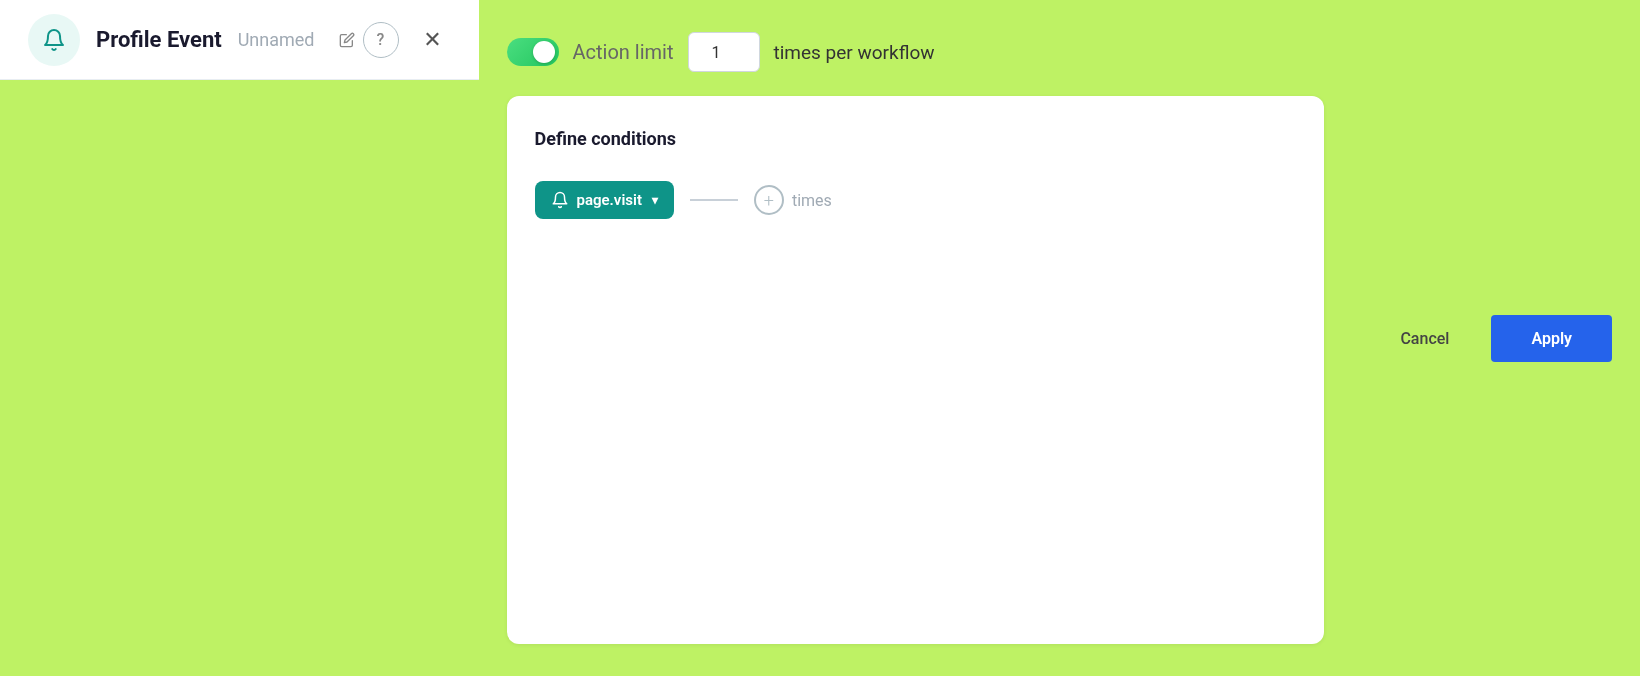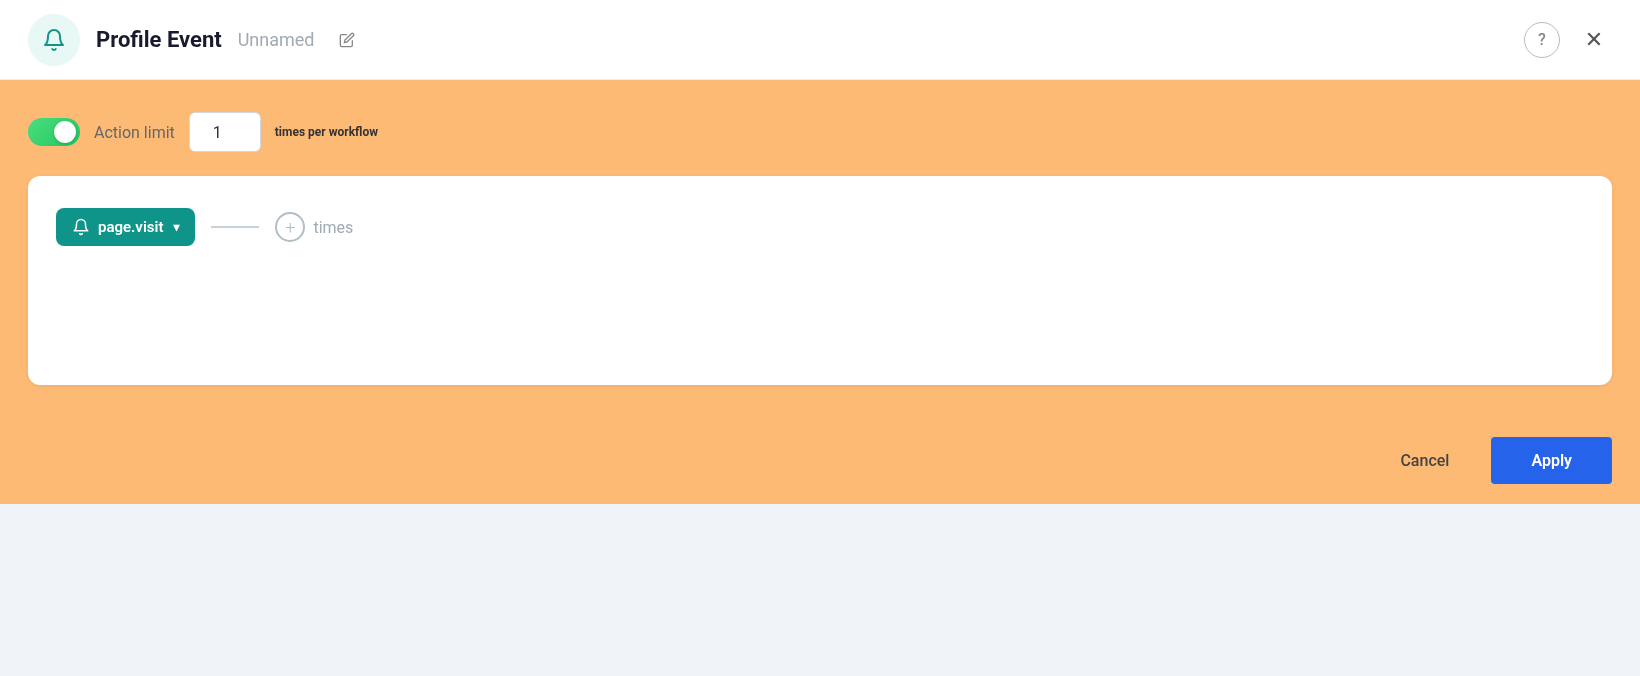--- a/index.html
+++ b/index.html
@@ -11,24 +11,24 @@
 
     body {
       width: 1640px;
       height: 676px;
       background: #f0f4f8;
       overflow: hidden;
     }
 
     .modal {
       width: 1640px;
-      height: 504px;
-      background: #fdba74;
-      display: flex;
-      flex-direction: column;
+      height: 676px;
+      background: #bef264;
+      display: flex;
+      flex-direction: row;
       position: relative;
     }
 
     
     .header {
       background: #ffffff;
       padding: 0 28px;
       height: 80px;
       display: flex;
       align-items: center;
@@ -158,41 +158,41 @@
       top: 3px;
       right: 4px;
       width: 22px;
       height: 22px;
       border-radius: 50%;
       background: #ffffff;
       box-shadow: 0 1px 3px rgba(0,0,0,0.2);
     }
 
     .action-limit-label {
-      font-size: 16px;
+      font-size: 20px;
       color: #666;
       font-weight: 400;
     }
 
     .action-limit-input {
       width: 72px;
       height: 40px;
       border: 1.5px solid #d0d7de;
       border-radius: 6px;
       text-align: center;
       font-size: 16px;
       color: #333;
       background: #fff;
       outline: none;
     }
 
     .action-limit-suffix {
-      font-size: 12px;
+      font-size: 19px;
       color: #333;
-      font-weight: 700;
+      font-weight: 400;
     }
 
     
     .conditions-card {
       background: #ffffff;
       border-radius: 12px;
       padding: 32px 28px;
       box-shadow: 0 1px 4px rgba(0,0,0,0.07);
       flex: 1;
     }
@@ -343,20 +343,21 @@
         <div class="toggle-track">
           <div class="toggle-thumb"></div>
         </div>
       </div>
       <span class="action-limit-label">Action limit</span>
       <input class="action-limit-input" type="number" value="1" style="">
       <span class="action-limit-suffix">times per workflow</span>
     </div>
 
     <div class="conditions-card">
+      <div class="conditions-title">Define conditions</div>
 
       <div class="condition-row">
 
         <button class="event-badge">
           <svg viewBox="0 0 24 24" fill="none" stroke="#ffffff" stroke-width="2" stroke-linecap="round" stroke-linejoin="round">
             <path d="M18 8A6 6 0 0 0 6 8c0 7-3 9-3 9h18s-3-2-3-9"></path>
             <path d="M13.73 21a2 2 0 0 1-3.46 0"></path>
           </svg>
           <span>page.visit</span>
           <span class="chevron">▾</span>

